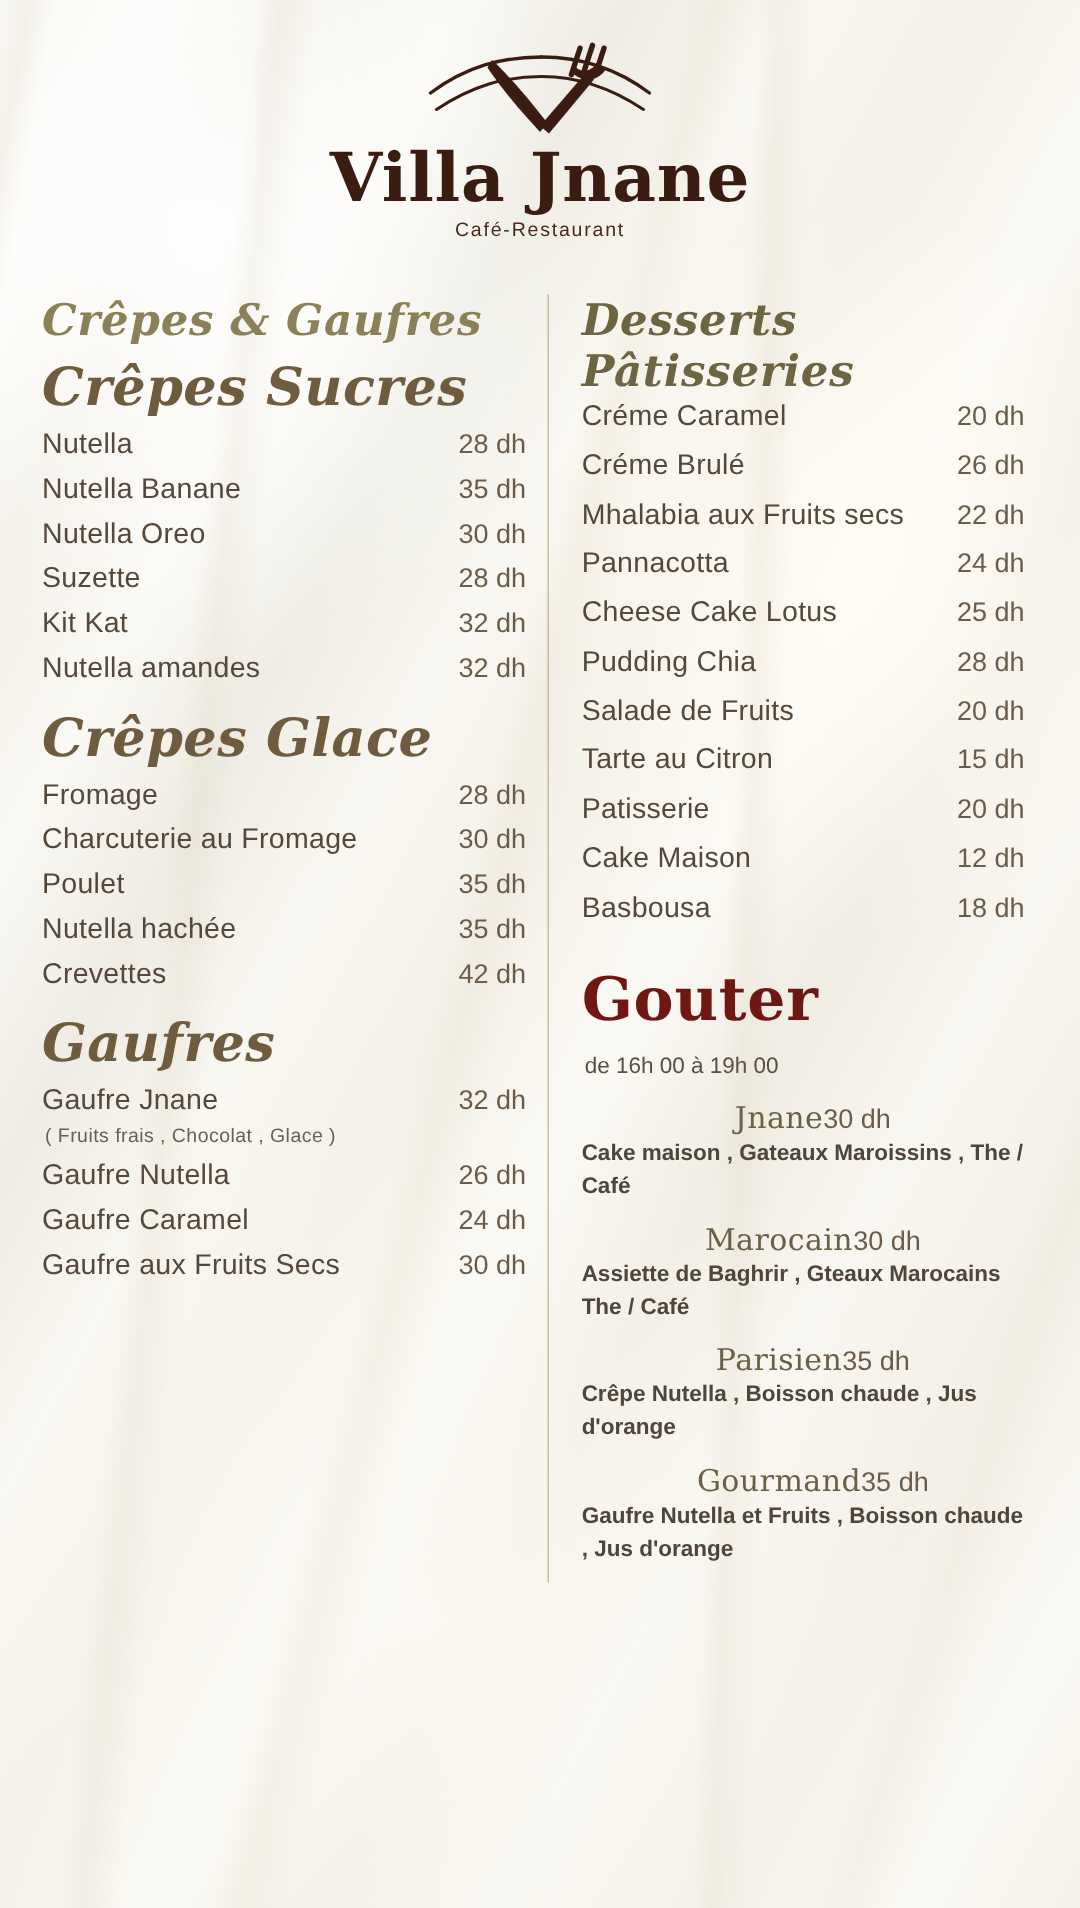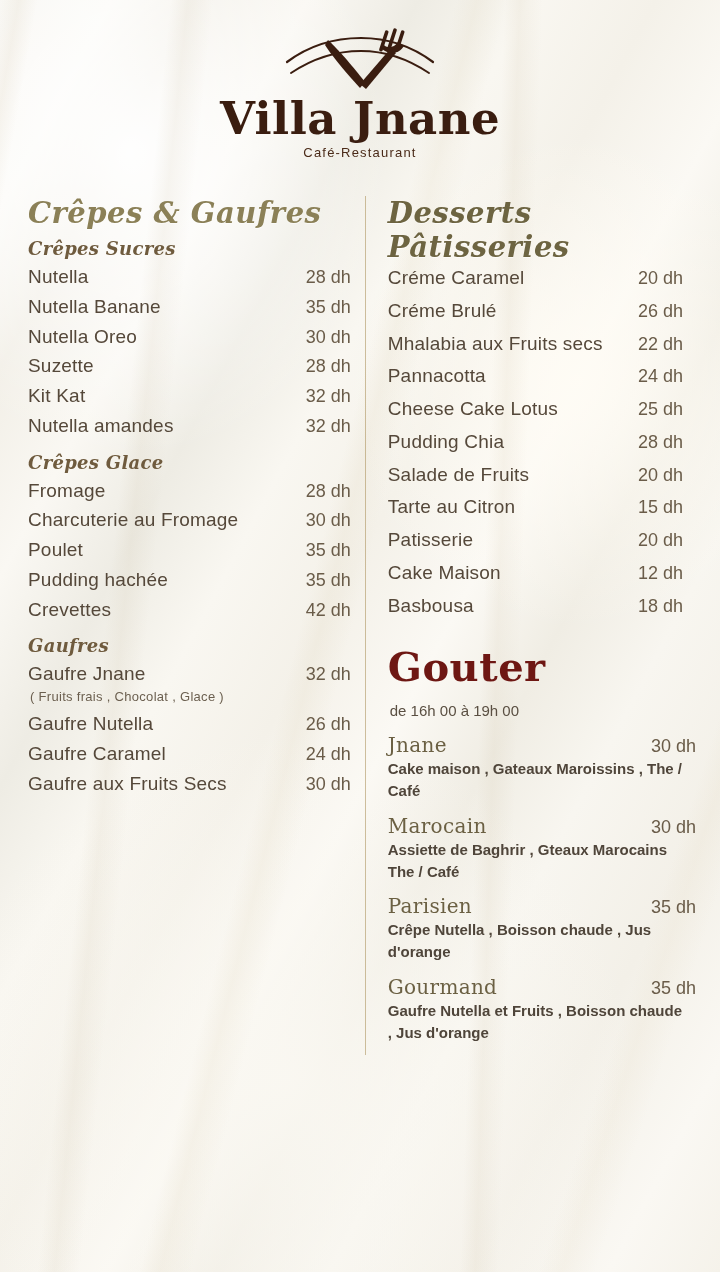--- a/index.html
+++ b/index.html
@@ -114,21 +114,21 @@
     letter-spacing: 0.5px;
     margin: 0 0 2px 0;
     text-shadow: 0 1px 0 rgba(255,255,255,0.6);
   }
   .cat-title.dark {
     color: #6d6441;
   }
   .sub-title {
     font-family: "DejaVu Serif", serif;
     font-style: italic;
-    font-size: 18px;
+    font-size: 35px;
     color: #6f5b3e;
     margin: 14px 0 6px 0;
     letter-spacing: 0.3px;
   }
   .sub-title.first { margin-top: 8px; }
 
   .items { margin: 0; padding: 0; list-style: none; }
   .row {
     display: flex;
     align-items: baseline;
@@ -171,21 +171,21 @@
   .gouter-hours {
     font-family: "Liberation Sans", sans-serif;
     font-size: 15px;
     color: #5a4f42;
     margin: 2px 0 14px 2px;
   }
   .formula { margin-bottom: 12px; }
   .formula-head {
     display: flex;
     align-items: baseline;
-    justify-content: space-between;
+    justify-content: center;
   }
   .formula-name {
     font-family: "DejaVu Serif", serif;
     font-size: 20px;
     color: #6b6043;
     letter-spacing: 0.3px;
   }
   .formula-price {
     font-family: "Liberation Sans", sans-serif;
     font-size: 18px;
@@ -288,21 +288,21 @@
         </li>
         <li class="row">
           <span class="name">Charcuterie au Fromage</span>
           <span class="price">30 dh</span>
         </li>
         <li class="row">
           <span class="name">Poulet</span>
           <span class="price">35 dh</span>
         </li>
         <li class="row">
-          <span class="name">Pudding hachée</span>
+          <span class="name">Nutella hachée</span>
           <span class="price">35 dh</span>
         </li>
         <li class="row">
           <span class="name">Crevettes</span>
           <span class="price">42 dh</span>
         </li>
       </ul>
 
       <h3 class="sub-title">Gaufres</h3>
       <ul class="items">

